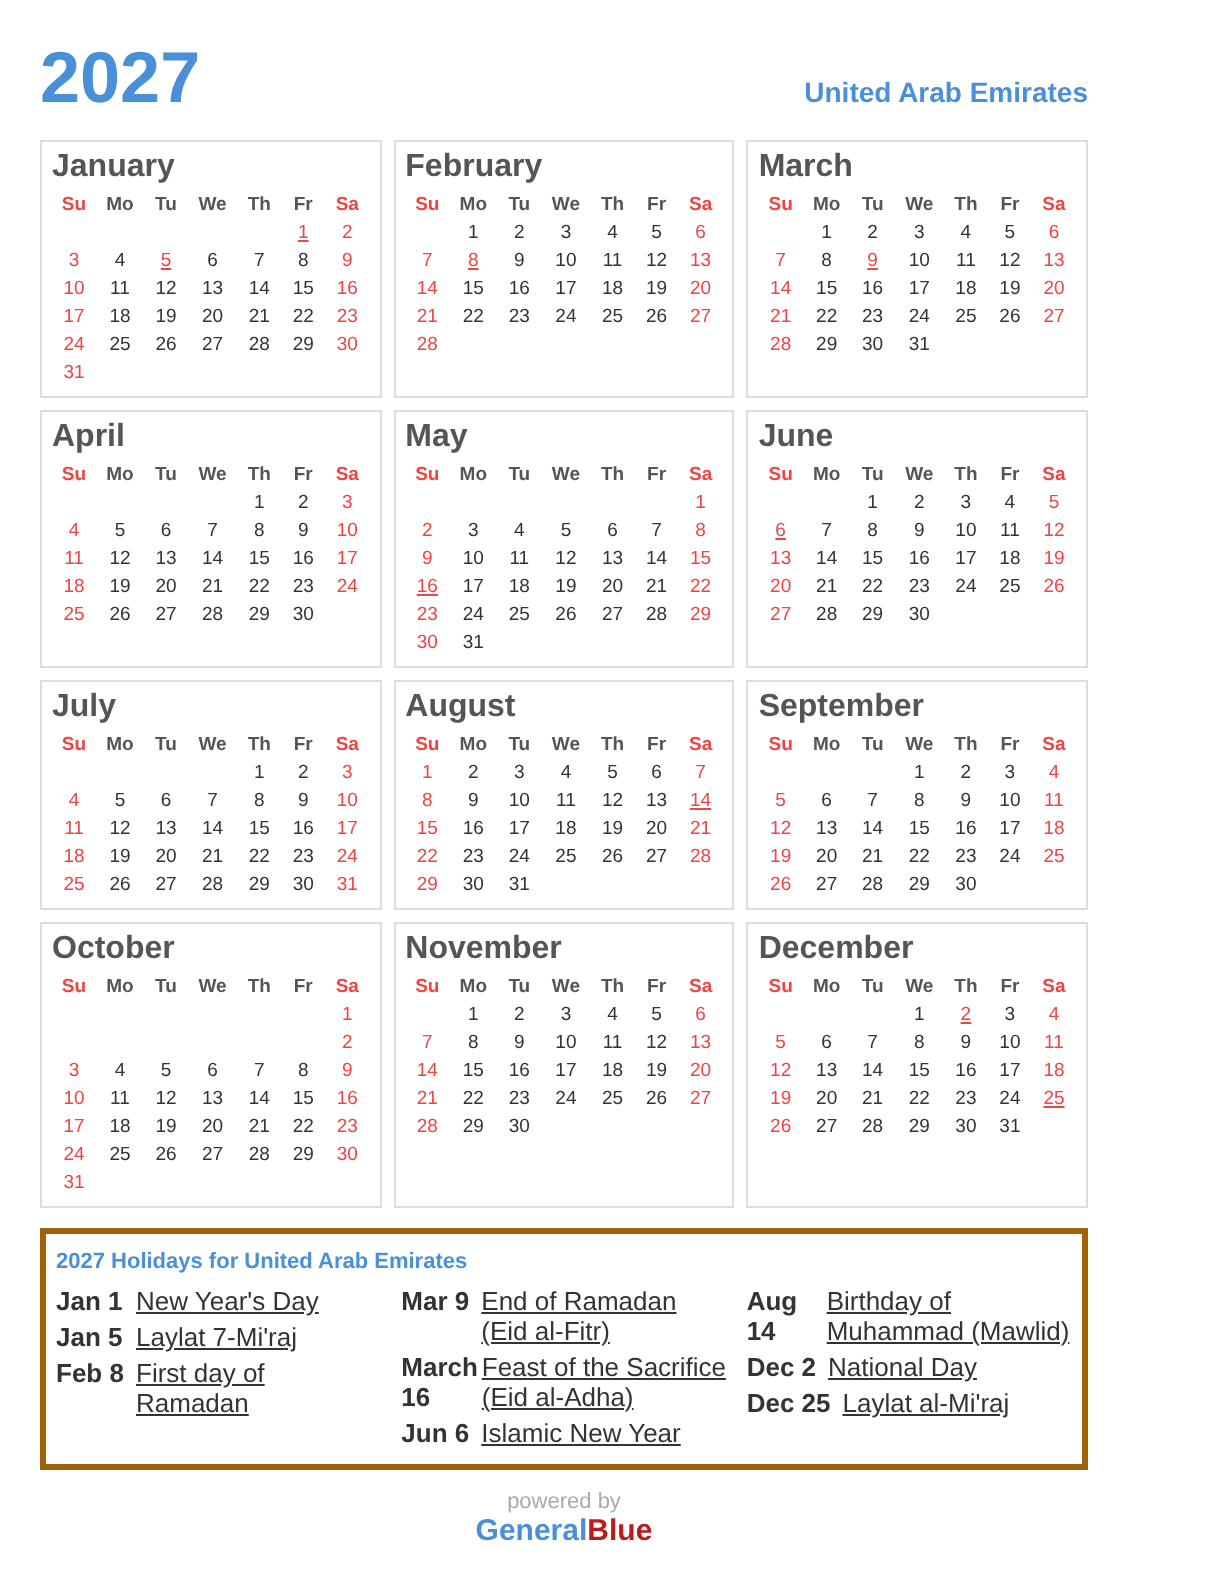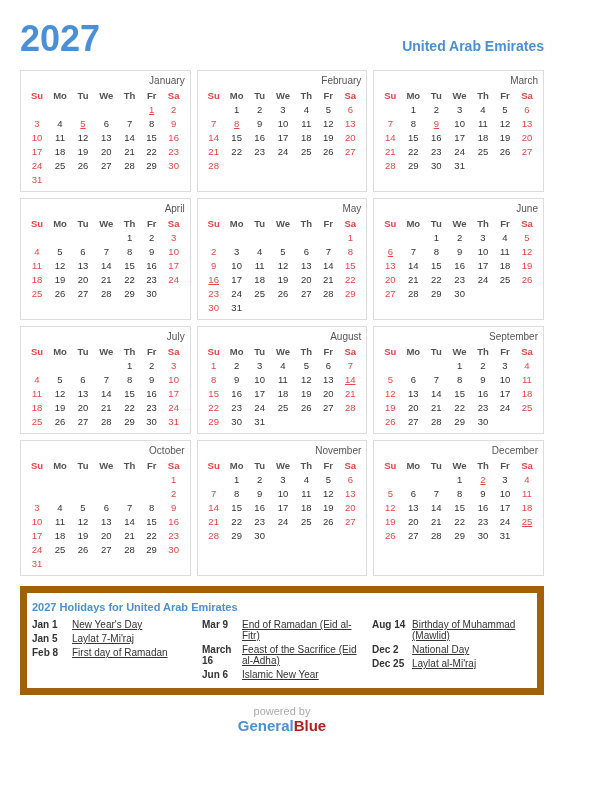--- a/index.html
+++ b/index.html
@@ -38,23 +38,23 @@
       display: grid;
       grid-template-columns: 1fr 1fr 1fr;
       gap: 6px;
       flex: 0 0 auto;
     }
     .month-block {
       border: 1px solid #ddd;
       padding: 4px 5px 5px 5px;
     }
     .month-name {
-      text-align: right;
-      font-size: 10px;
-      font-weight: normal;
+      text-align: left;
+      font-size: 16px;
+      font-weight: bold;
       color: #555;
       margin-bottom: 3px;
     }
     .cal-table {
       width: 100%;
       border-collapse: collapse;
     }
     .cal-table th {
       font-size: 9.5px;
       font-weight: bold;
@@ -74,38 +74,38 @@
     .cal-table td.sun {
       color: #e44;
     }
     .cal-table td.holiday {
       color: #e44;
       text-decoration: underline;
     }
     .holidays-section {
       margin-top: 10px;
       padding: 8px 5px 5px 5px;
-      border: 7px solid #a16207;
+      border: 3px solid #a16207;
     }
     .holidays-title {
       font-size: 11px;
       font-weight: bold;
       color: #4a90d9;
       margin-bottom: 6px;
     }
     .holidays-columns {
       display: grid;
       grid-template-columns: 1fr 1fr 1fr;
       gap: 0 10px;
     }
     .holiday-item {
       display: flex;
       gap: 6px;
       margin-bottom: 3px;
-      font-size: 10px;
+      font-size: 13px;
     }
     .holiday-date {
       font-weight: bold;
       min-width: 34px;
       color: #333;
     }
     .holiday-name {
       color: #333;
       text-decoration: underline;
     }

